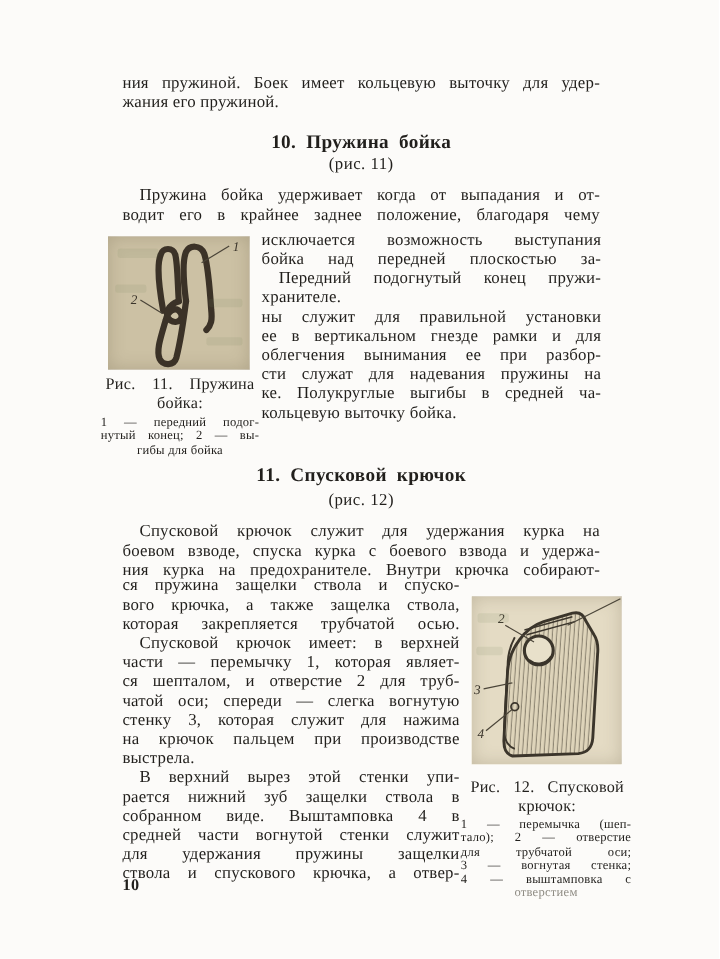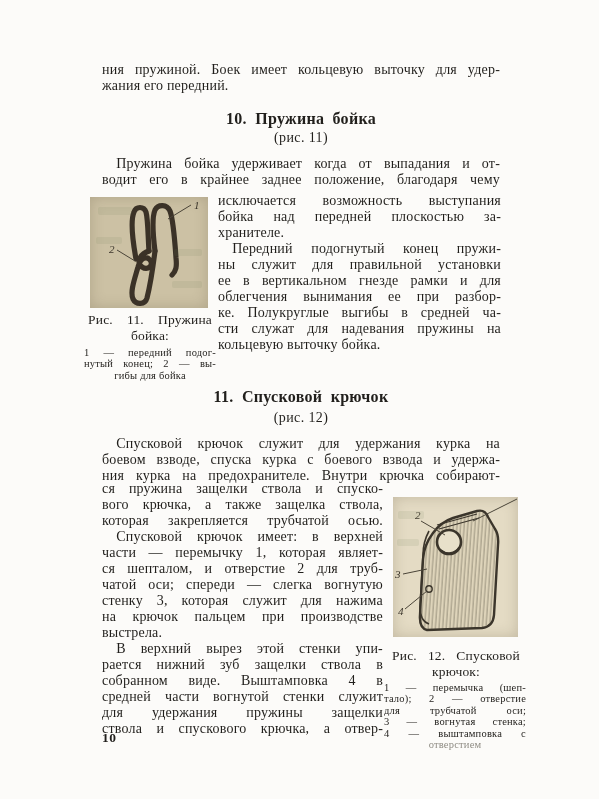--- a/index.html
+++ b/index.html
@@ -47,21 +47,21 @@
   }
   .bleed{position:absolute;background:rgba(115,128,88,.12);border-radius:2px;}
 </style>
 </head>
 <body>
 
 <div class="page">
 
   <div class="block" style="top:62px">
       <div class="tline">ния пружиной. Боек имеет кольцевую выточку для удер-</div>
-      <div class="tline end">жания его передний.</div>
+      <div class="tline end">жания его пружиной.</div>
     </div>
 
   <div class="heading" style="top:110px">10. Пружина бойка</div>
   <div class="figref" style="top:130px">(рис. 11)</div>
 
   <div class="block" style="top:156px">
       <div class="tline"> Пружина бойка удерживает когда от выпадания и от-</div>
       <div class="tline">водит его в крайнее заднее положение, благодаря чему</div>
     </div>
 
@@ -81,27 +81,27 @@
         <line x1="45" y1="64" x2="27" y2="53"></line>
       </g>
       <text x="104" y="12" font-size="11" font-style="italic" fill="#3b352b">1</text>
       <text x="19" y="56" font-size="11" font-style="italic" fill="#3b352b">2</text>
     </svg>
   </div>
 
   <div class="block" style="left:218px;top:193px;width:283px">
       <div class="tline">исключается возможность выступания</div>
       <div class="tline">бойка над передней плоскостью за-</div>
+      <div class="tline"> Передний подогнутый конец пружи-</div>
       <div class="tline end">хранителе.</div>
-      <div class="tline"> Передний подогнутый конец пружи-</div>
       <div class="tline">ны служит для правильной установки</div>
       <div class="tline">ее в вертикальном гнезде рамки и для</div>
       <div class="tline">облегчения вынимания ее при разбор-</div>
+      <div class="tline">сти служат для надевания пружины на</div>
       <div class="tline">ке. Полукруглые выгибы в средней ча-</div>
-      <div class="tline">сти служат для надевания пружины на</div>
       <div class="tline end">кольцевую выточку бойка.</div>
     </div>
 
   <div class="capline" style="left:88px;top:312px;width:124px">Рис. 11. Пружина</div>
   <div class="capline c2" style="left:88px;top:328px;width:124px">бойка:</div>
   <div class="capdetail" style="left:84px;top:347px;width:132px">
       <div class="tline">1 — передний подог-</div>
       <div class="tline">нутый конец; 2 — вы-</div>
       <div class="tline center">гибы для бойка</div>
     </div>

